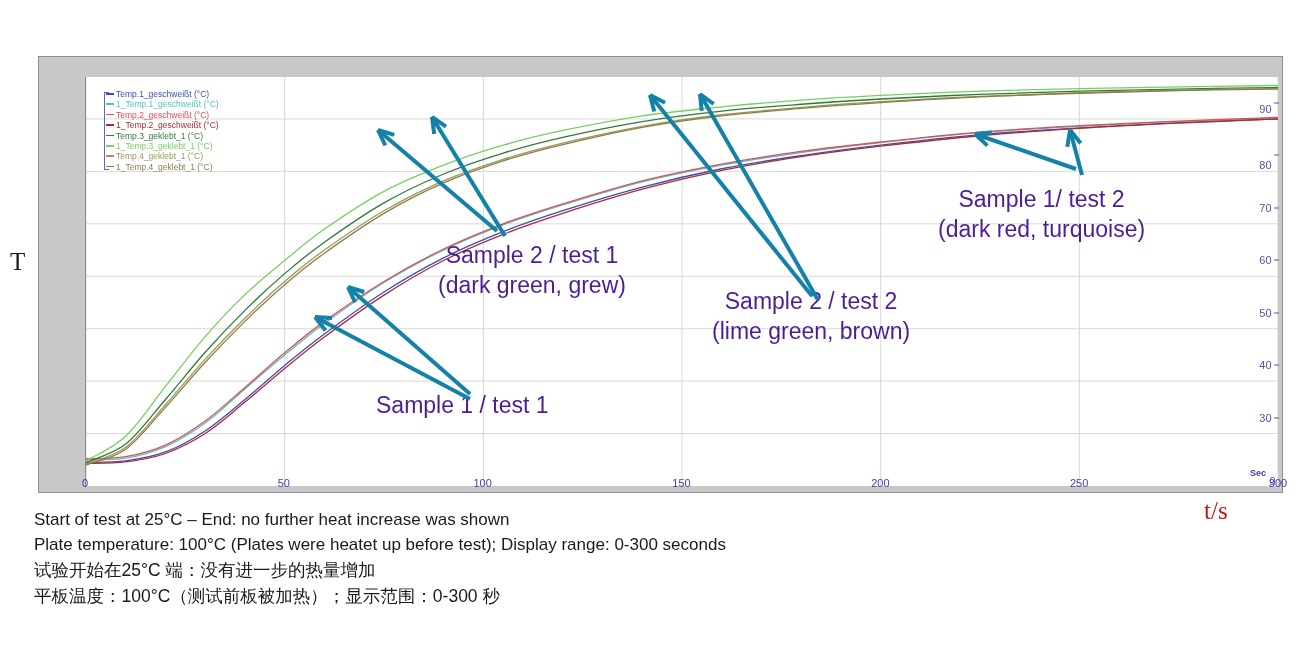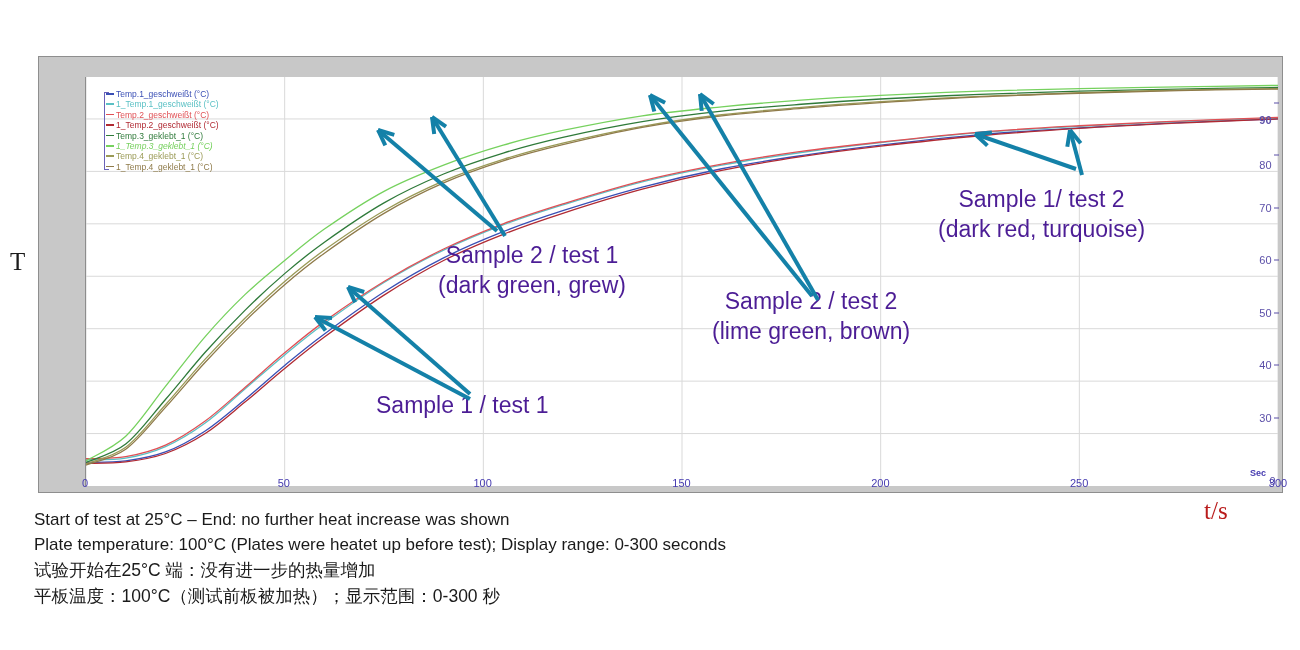--- a/index.html
+++ b/index.html
@@ -239,30 +239,30 @@
           </g>
       </svg>
 
       <div id="legend">
         <div id="legend-bracket"></div>
       <div class="legend-row"><span class="legend-swatch" style="background: rgb(58, 79, 181);"></span><span style="color: rgb(58, 79, 181);">Temp.1_geschweißt (°C)</span></div>
           <div class="legend-row"><span class="legend-swatch" style="background: rgb(90, 192, 196);"></span><span style="color: rgb(90, 192, 196);">1_Temp.1_geschweißt (°C)</span></div>
           <div class="legend-row"><span class="legend-swatch" style="background: rgb(224, 80, 85);"></span><span style="color: rgb(224, 80, 85);">Temp.2_geschweißt (°C)</span></div>
           <div class="legend-row"><span class="legend-swatch" style="background: rgb(176, 42, 51);"></span><span style="color: rgb(176, 42, 51);">1_Temp.2_geschweißt (°C)</span></div>
           <div class="legend-row"><span class="legend-swatch" style="background: rgb(47, 122, 58);"></span><span style="color: rgb(47, 122, 58);">Temp.3_geklebt_1 (°C)</span></div>
-          <div class="legend-row"><span class="legend-swatch" style="background: rgb(118, 209, 94);"></span><span style="color: rgb(118, 209, 94); font-style: italic;">1_Temp.3_geklebt_1 (°C)</span></div>
+          <div class="legend-row"><span class="legend-swatch" style="background: rgb(118, 209, 94);"></span><span style="color: rgb(118, 209, 94);">1_Temp.3_geklebt_1 (°C)</span></div>
           <div class="legend-row"><span class="legend-swatch" style="background: rgb(154, 154, 86);"></span><span style="color: rgb(154, 154, 86);">Temp.4_geklebt_1 (°C)</span></div>
           <div class="legend-row"><span class="legend-swatch" style="background: rgb(143, 123, 74);"></span><span style="color: rgb(143, 123, 74);">1_Temp.4_geklebt_1 (°C)</span></div>
         </div>
 
       <div id="sec-label">Sec</div>
     </div>
 
     <div id="ytick-holder">
-        <div class="ytick" style="top: 63px; font-weight: bold;">90</div>
+        <div class="ytick" style="top: 52px;">90</div>
         <div class="ytick-mark" style="top: 45.9487px;"></div>
         <div class="ytick" style="top: 108px;">80</div>
         <div class="ytick-mark" style="top: 98.3846px;"></div>
         <div class="ytick" style="top: 150.821px;">70</div>
         <div class="ytick-mark" style="top: 150.821px;"></div>
         <div class="ytick" style="top: 203.256px;">60</div>
         <div class="ytick-mark" style="top: 203.256px;"></div>
         <div class="ytick" style="top: 255.692px;">50</div>
         <div class="ytick-mark" style="top: 255.692px;"></div>
         <div class="ytick" style="top: 308.128px; margin-left: 32px;">40</div>

